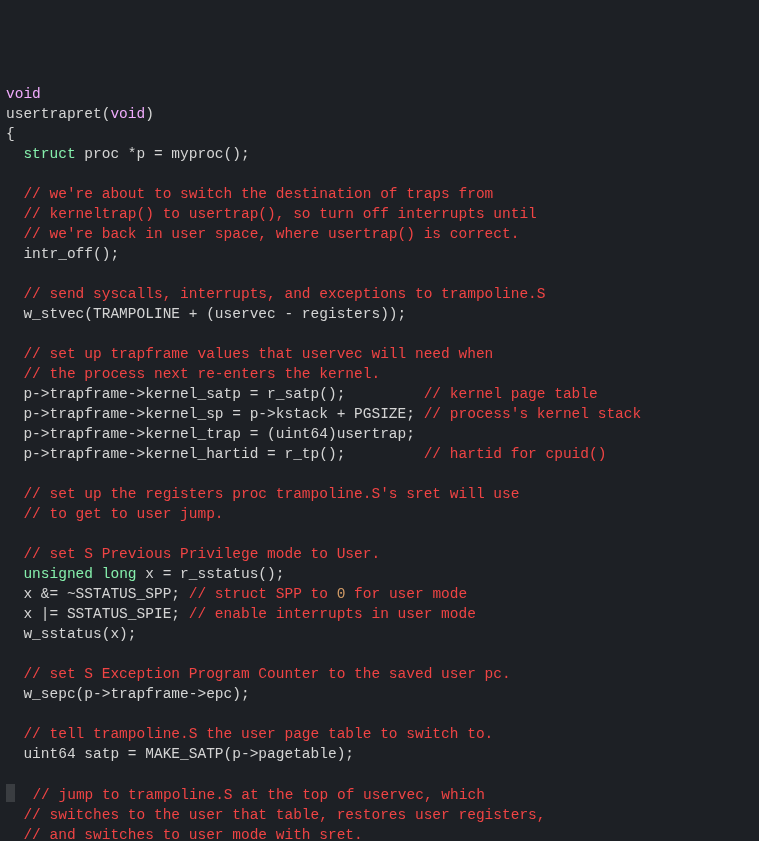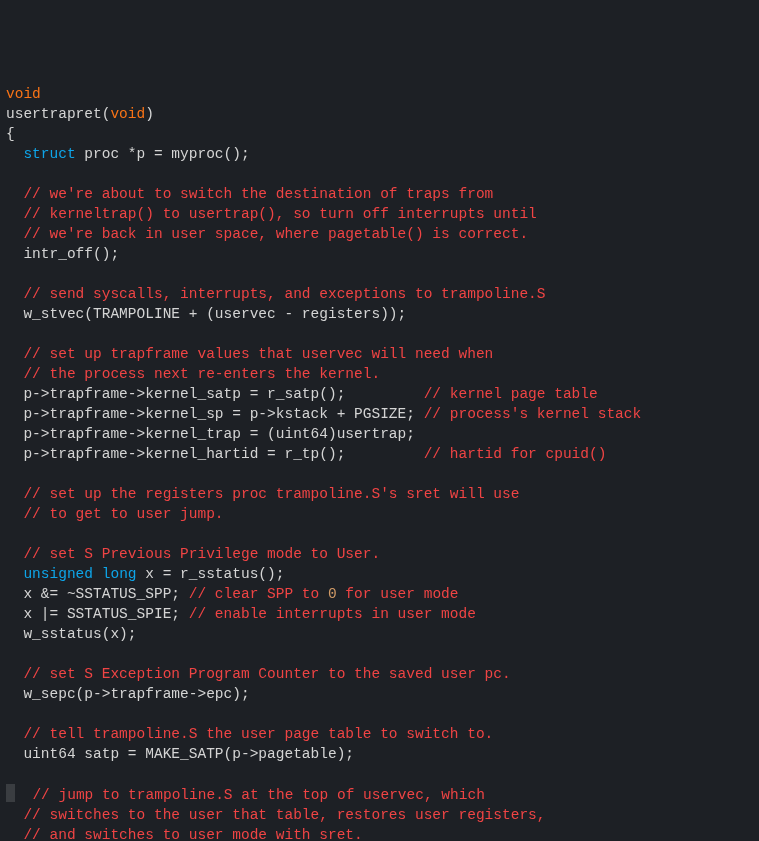--- a/index.html
+++ b/index.html
@@ -7,57 +7,57 @@
     padding: 4px 6px;
     background: #1d2025;
     font-family: Consolas, 'Courier New', monospace;
     font-size: 14.5px;
     line-height: 20px;
     color: #d4d4d4;
     white-space: pre;
     width: 759px;
     box-sizing: border-box;
   }
-  .kw   { color: #0ea5e9; margin-top: 40px; }
+  .kw   { color: #86efac; margin-top: 40px; }
   .cmt  { color: #ef4444; }
   .num  { color: #d19a66; }
-  .grn  { color: #f97316; }
+  .grn  { color: #f0abfc; }
   .cur  { background: #3a3d41; color: #d4d4d4; display:inline-block; width:9px; height:18px; vertical-align:-3px;}
 </style>
 </head>
 <body>
 
 
 
 <div><span class="grn">void</span>
 <span>usertrapret(</span><span class="grn">void</span><span>)</span>
 <span>{</span>
 <span>  </span><span class="kw">struct</span><span> proc *p = myproc();</span>
 
 <span class="cmt">  // we're about to switch the destination of traps from</span>
 <span class="cmt">  // kerneltrap() to usertrap(), so turn off interrupts until</span>
-<span class="cmt">  // we're back in user space, where pagetable() is correct.</span>
+<span class="cmt">  // we're back in user space, where usertrap() is correct.</span>
 <span>  intr_off();</span>
 
 <span class="cmt">  // send syscalls, interrupts, and exceptions to trampoline.S</span>
 <span>  w_stvec(TRAMPOLINE + (uservec - registers));</span>
 
 <span class="cmt">  // set up trapframe values that uservec will need when</span>
 <span class="cmt">  // the process next re-enters the kernel.</span>
 <span>  p-&gt;trapframe-&gt;kernel_satp = r_satp();         </span><span class="cmt">// kernel page table</span>
 <span>  p-&gt;trapframe-&gt;kernel_sp = p-&gt;kstack + PGSIZE; </span><span class="cmt">// process's kernel stack</span>
 <span>  p-&gt;trapframe-&gt;kernel_trap = (uint64)usertrap;</span>
 <span>  p-&gt;trapframe-&gt;kernel_hartid = r_tp();         </span><span class="cmt">// hartid for cpuid()</span>
 
 <span class="cmt">  // set up the registers proc trampoline.S's sret will use</span>
 <span class="cmt">  // to get to user jump.</span>
 
 <span class="cmt">  // set S Previous Privilege mode to User.</span>
 <span>  </span><span class="kw">unsigned</span><span> </span><span class="kw">long</span><span> x = r_sstatus();</span>
-<span>  x &amp;= ~SSTATUS_SPP; </span><span class="cmt">// clear SPP to </span><span class="num">0</span><span class="cmt"> for user mode</span>
+<span>  x &amp;= ~SSTATUS_SPP; </span><span class="cmt">// struct SPP to </span><span class="num">0</span><span class="cmt"> for user mode</span>
 <span>  x |= SSTATUS_SPIE; </span><span class="cmt">// enable interrupts in user mode</span>
 <span>  w_sstatus(x);</span>
 
 <span class="cmt">  // set S Exception Program Counter to the saved user pc.</span>
 <span>  w_sepc(p-&gt;trapframe-&gt;epc);</span>
 
 <span class="cmt">  // tell trampoline.S the user page table to switch to.</span>
 <span>  uint64 satp = MAKE_SATP(p-&gt;pagetable);</span>
 
 <span class="cur"></span><span class="cmt">  // jump to trampoline.S at the top of uservec, which</span>

